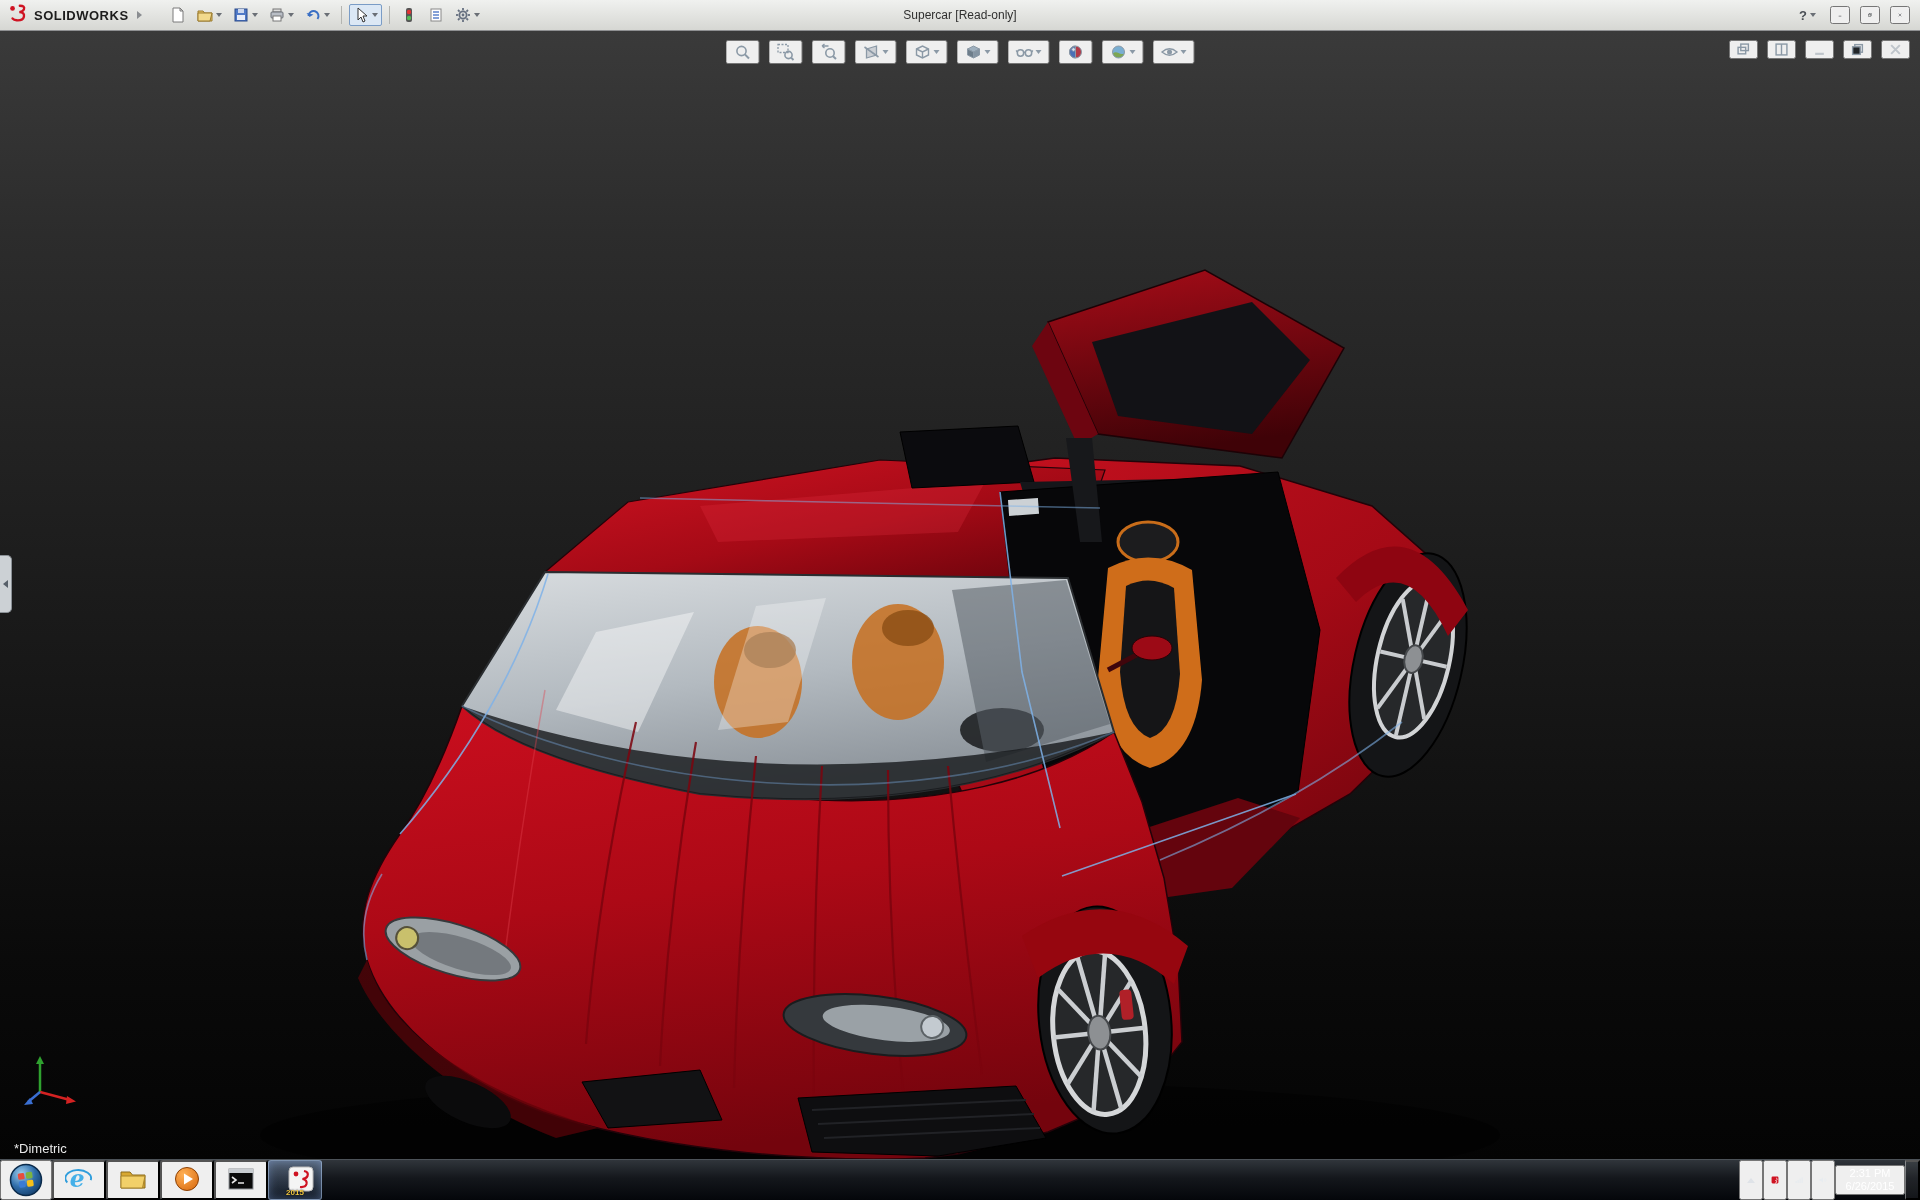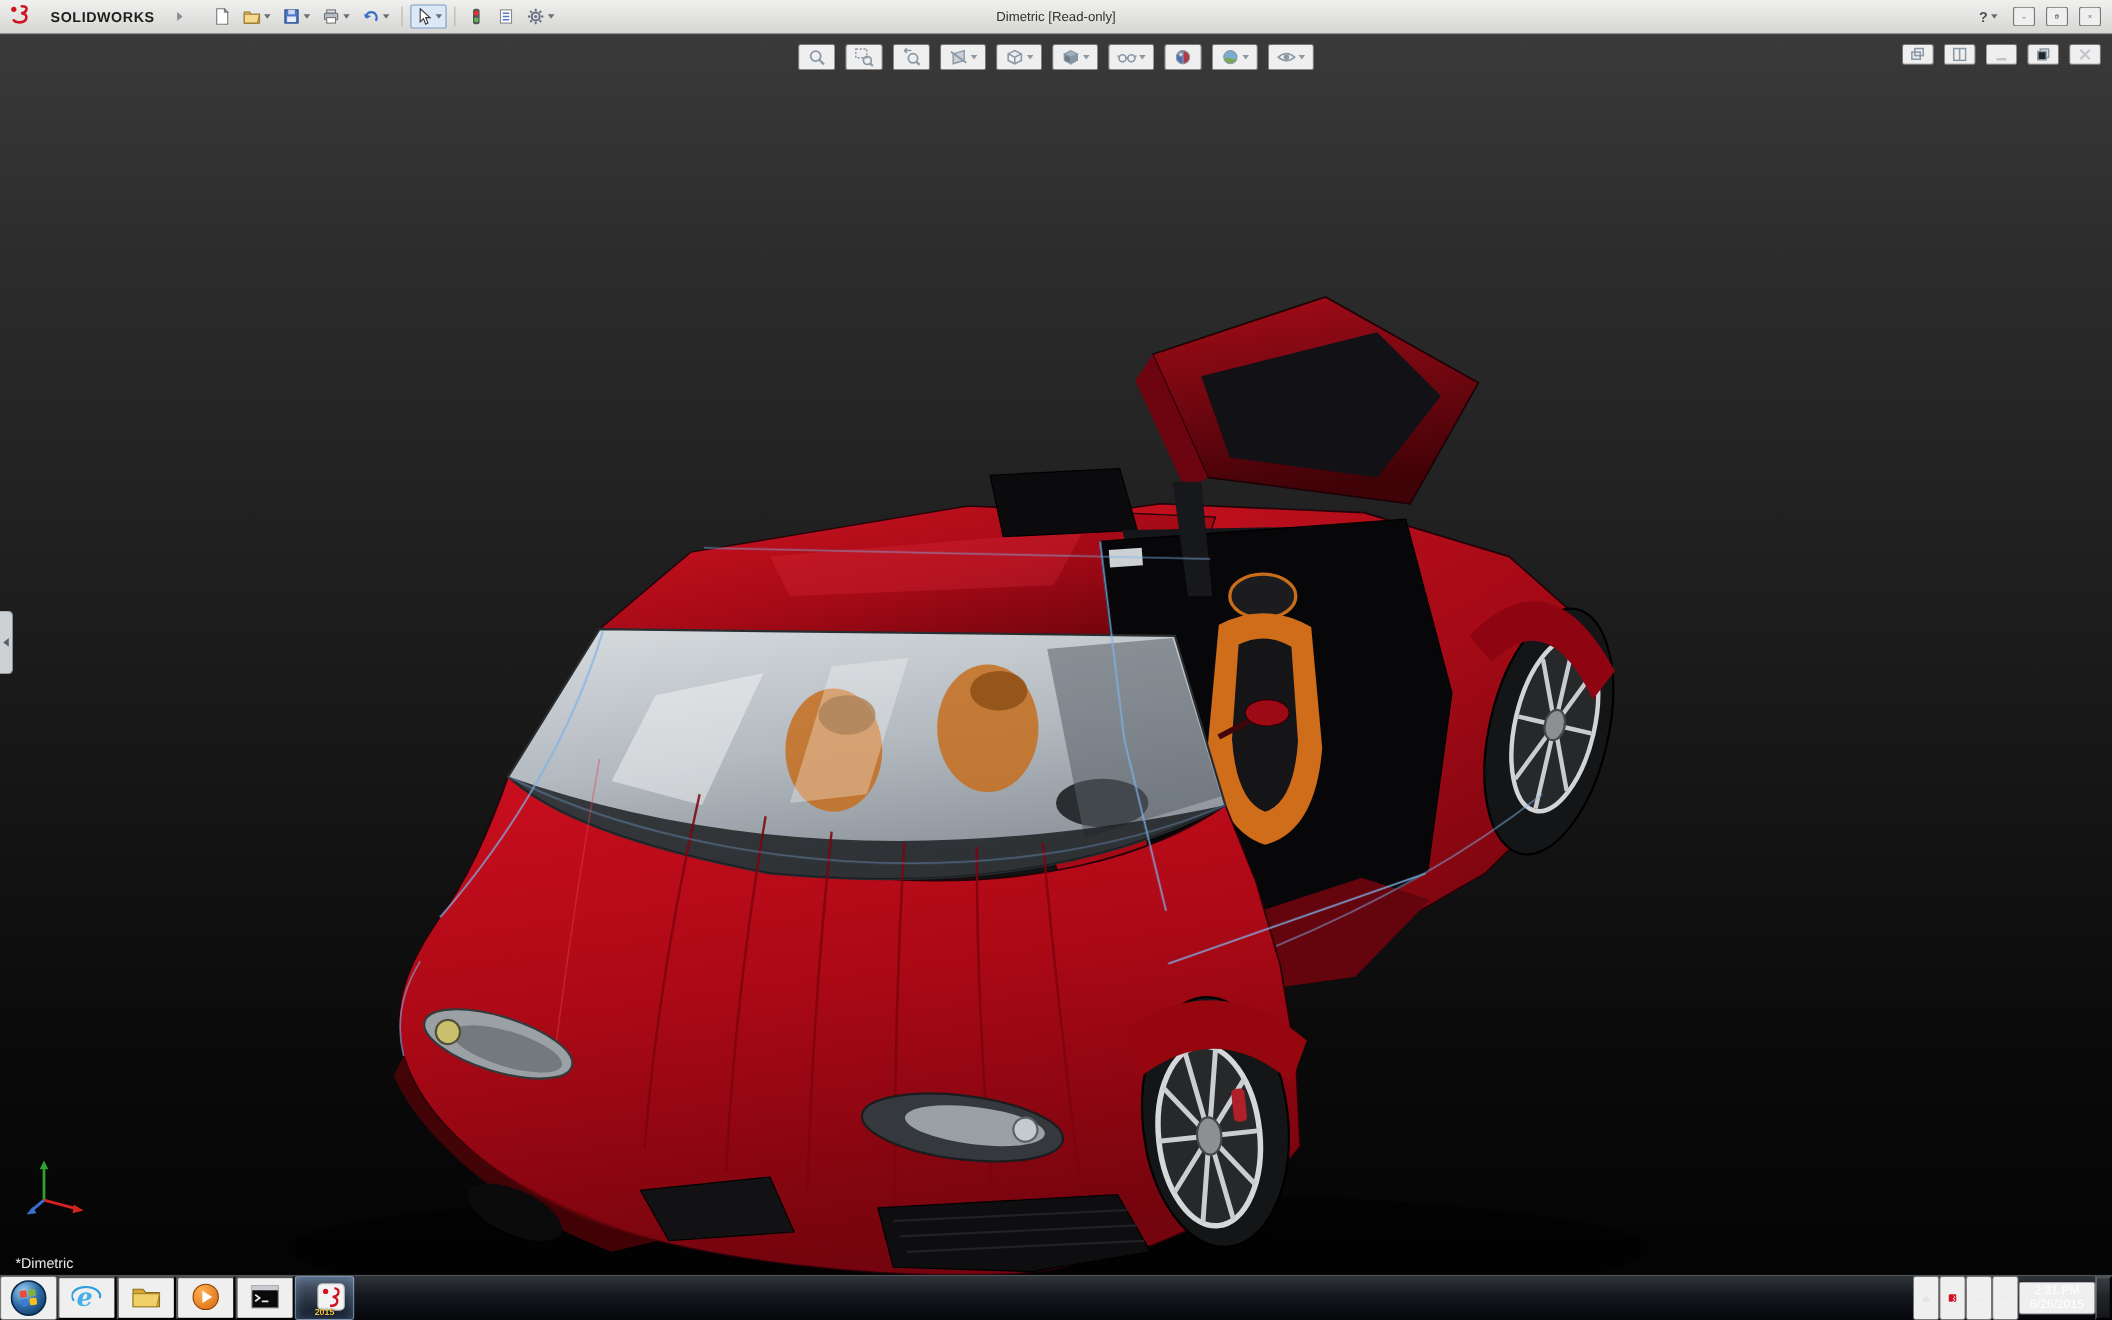--- a/index.html
+++ b/index.html
@@ -8,21 +8,21 @@
     font-family:"Liberation Sans","DejaVu Sans",sans-serif;
     user-select:none;cursor:default;background:#000;
   }
   
   .titlebar{
     position:absolute;top:0;left:0;width:1920px;height:30px;
     background:linear-gradient(#f0f1ef,#d6d7d3);
     border-bottom:1px solid #8f9092;
     display:flex;align-items:center;z-index:30;
   }
-  .logo-wrap{display:flex;align-items:center;gap:18px;padding:0 10px 0 8px;}
+  .logo-wrap{display:flex;align-items:center;gap:6px;padding:0 10px 0 8px;}
   .brand{font-size:13px;font-weight:bold;letter-spacing:.5px;color:#1c1c1c;}
   .chev{width:0;height:0;border-top:4px solid transparent;border-bottom:4px solid transparent;border-left:5px solid #8a8d91;margin-left:2px;}
   .tbar-tools{display:flex;align-items:center;gap:3px;margin-left:14px;}
   .tbar-btn{display:flex;align-items:center;gap:2px;padding:2px 3px;border:1px solid transparent;border-radius:2px;background:transparent;}
   .tbar-btn.pressed{border-color:#7a9cc6;background:#dce8f5;}
   .tbar-btn svg{display:block;}
   .dd{width:0;height:0;border-left:3.5px solid transparent;border-right:3.5px solid transparent;border-top:4px solid #6a6f76;margin-left:1px;}
   .tbar-sep{width:1px;height:18px;background:#b4b5b1;margin:0 4px;}
   .win-title{
     position:absolute;left:0;right:0;top:0;height:30px;display:flex;align-items:center;justify-content:center;
@@ -78,21 +78,21 @@
   .tray{margin-left:auto;display:flex;align-items:center;height:40px;}
   .tray-btn{width:24px;height:40px;display:flex;align-items:center;justify-content:center;}
   .tri-up{width:0;height:0;border-left:4px solid transparent;border-right:4px solid transparent;border-bottom:5px solid #dfe3e8;}
   .clock{width:70px;text-align:center;color:#fff;font-size:11px;line-height:13px;padding:0 6px;}
   .show-desktop{width:14px;height:40px;border-left:1px solid rgba(255,255,255,.4);background:rgba(255,255,255,.06);}
 </style>
 </head>
 <body>
 
 <div class="titlebar">
-  <div class="win-title">Dimetric [Read-only]</div>
+  <div class="win-title">Supercar [Read-only]</div>
 
   <div class="logo-wrap">
     <span>
       <svg width="20" height="20" viewBox="0 0 22 22">
         <path d="M13 3 q6 0 4.5 4 q-1 2.5 -5 3 q6 .5 5 5 q-1 4.5 -8 4 q-3 -.2 -4.5 -2" fill="none" stroke="#cf1322" stroke-width="2.6" stroke-linecap="round"></path>
         <circle cx="5" cy="6" r="2.6" fill="#cf1322"></circle>
       </svg>
     </span>
     <span class="brand">SOLIDWORKS</span>
     <span class="chev"></span>

